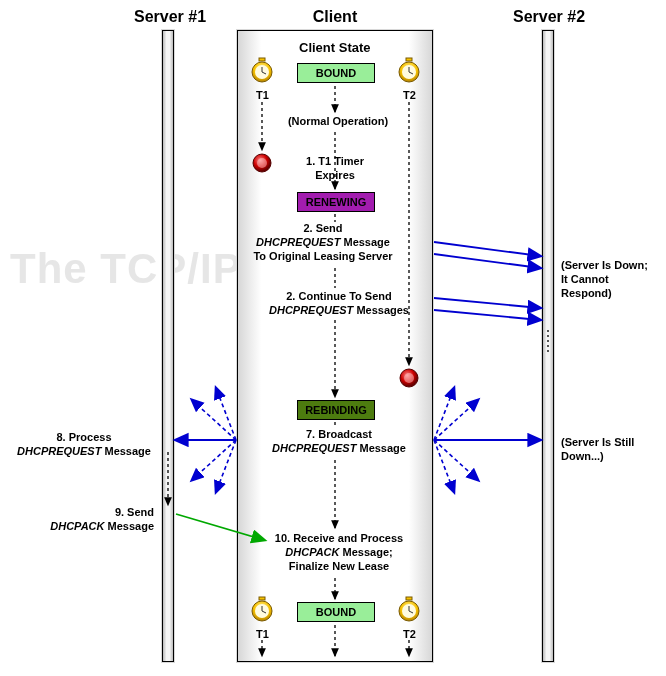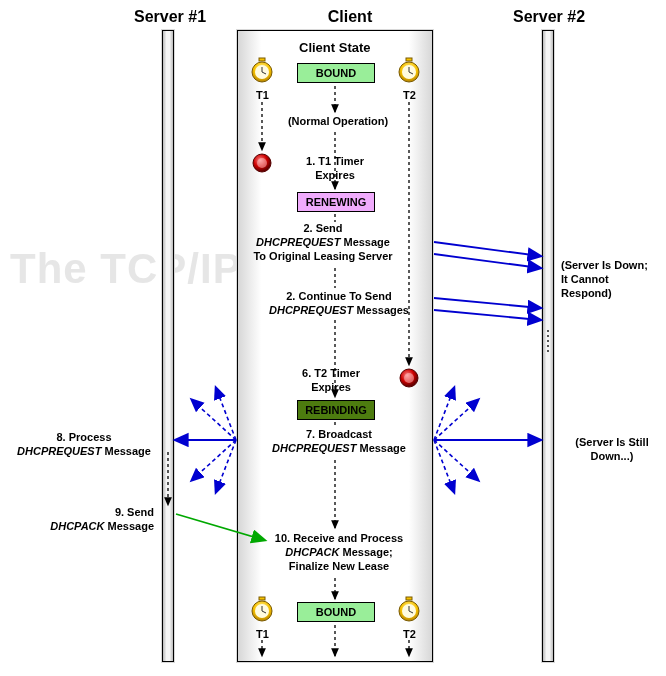--- a/index.html
+++ b/index.html
@@ -88,54 +88,52 @@
   }
 </style>
 </head>
 <body>
 
 <div class="canvas">
 
   <div class="watermark">The TCP/IP Guide</div>
 
   <div class="col-header" style="left:120px;width:100px">Server #1</div>
-  <div class="col-header" style="left:320px;width:60px">Client</div>
+  <div class="col-header" style="left:305px;width:60px">Client</div>
   <div class="col-header" style="left:499px;width:100px">Server #2</div>
 
   <div class="lane server" style="left:162px"></div>
   <div class="lane client" style="left:237px"></div>
   <div class="lane server" style="left:542px"></div>
 
   <div class="state-title" style="left:299px;top:40px">Client State</div>
 
   <div class="state-box" style="left: 297px; top: 63px; background: rgb(153, 238, 153);">BOUND</div>
-  <div class="state-box" style="left: 297px; top: 192px; background: #f0abfc;">RENEWING</div>
+  <div class="state-box" style="left: 297px; top: 192px; background: #a21caf;">RENEWING</div>
   <div class="state-box" style="left: 297px; top: 400px; background: #4d7c0f;">REBINDING</div>
   <div class="state-box" style="left: 297px; top: 602px; background: rgb(153, 238, 153);">BOUND</div>
 
   <div class="step" style="left:256px;top:89px">T1</div>
   <div class="step" style="left:403px;top:89px">T2</div>
 
   <div class="step" style="left:256px;top:628px">T1</div>
   <div class="step" style="left:403px;top:628px">T2</div>
 
   <div class="step" style="left:283px;top:115px;width:110px">(Normal Operation)</div>
   <div class="step" style="left:295px;top:155px;width:80px"><span>1. T1 Timer
 Expires</span></div>
   <div class="step" style="left:250px;top:222px;width:146px"><span class="bold">2. Send</span><br><span class="italic">DHCPREQUEST</span> Message<br>To Original Leasing Server</div>
   <div class="step" style="left:266px;top:290px;width:146px">2. Continue To Send<br><span class="italic">DHCPREQUEST</span> Messages</div>
-  <div class="step" style="left:296px;top:367px;width:70px">6. T2 Timer
-Expires</div>
   <div class="step" style="left:266px;top:428px;width:146px">7. Broadcast<br><span class="italic">DHCPREQUEST</span> Message</div>
   <div class="step" style="left:266px;top:532px;width:146px">10. Receive and Process<br><span class="italic">DHCPACK</span> Message;<br>Finalize New Lease</div>
 
   <div class="side-note" style="left:14px;top:431px;width:140px;text-align:center">8. Process<br><span class="italic">DHCPREQUEST</span> Message</div>
   <div class="side-note" style="left:44px;top:506px;width:110px;text-align:right">9. Send<br><span class="italic">DHCPACK</span> Message</div>
   <div class="side-note" style="left:561px;top:259px;width:100px;text-align:left">(Server Is Down;<br>It Cannot Respond)</div>
-  <div class="side-note" style="left:561px;top:436px;width:102px;text-align:center">(Server Is Still Down...)</div>
+  <div class="side-note" style="left:561px;top:436px;width:102px;text-align:left">(Server Is Still Down...)</div>
 
   <svg class="overlay">
     <defs>
       <marker id="ah-black" markerWidth="8" markerHeight="8" refX="6" refY="3" orient="auto">
         <path d="M0,0 L7,3 L0,6 z" fill="#000"></path>
       </marker>
       <marker id="ah-blue" markerWidth="10" markerHeight="10" refX="7" refY="4" orient="auto">
         <path d="M0,0 L9,4 L0,8 z" fill="#0000d0"></path>
       </marker>
       <marker id="ah-green" markerWidth="10" markerHeight="10" refX="7" refY="4" orient="auto">

